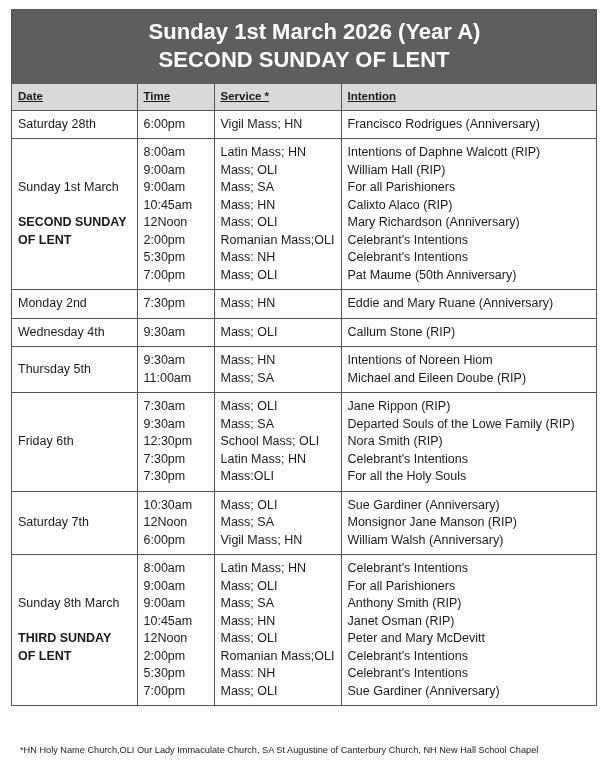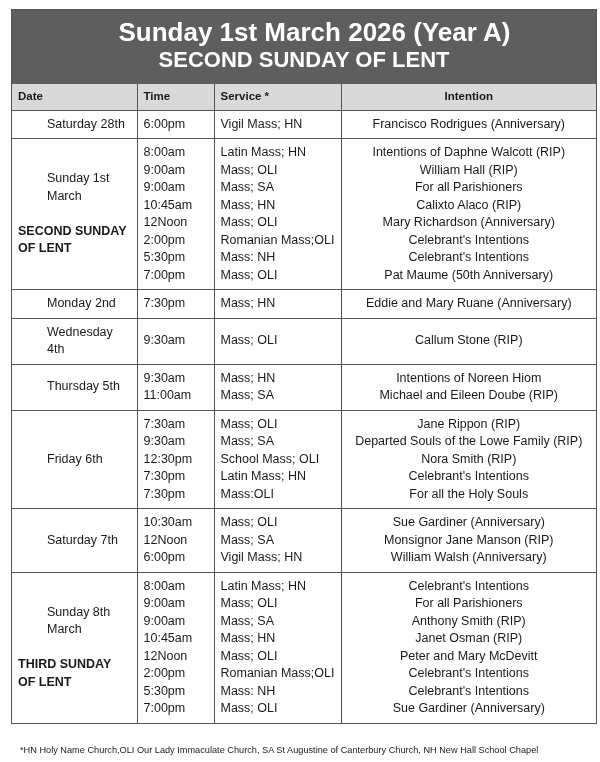--- a/index.html
+++ b/index.html
@@ -1,33 +1,33 @@
 <!DOCTYPE html>
 <html><head>
 <meta charset="utf-8">
 <style>
   html, body { margin: 0; padding: 0; background: #ffffff; }
   body { width: 600px; height: 762px; position: relative; font-family: "Liberation Sans", sans-serif; color: #1a1a1a; overflow: hidden; }
   .sheet { position: absolute; left: 11px; top: 9px; width: 586px; border: 1px solid #555; box-sizing: border-box; }
   .title-band { background: #5e5e5e; color: #ffffff; text-align: center; font-weight: bold; height: 74px; box-sizing: border-box; padding-top: 8px; }
-  .title-band .l1 { font-size: 26px; line-height: 28px; margin-left: 21px; }
+  .title-band .l1 { font-size: 22px; line-height: 28px; margin-left: 21px; }
   .title-band .l2 { font-size: 22px; line-height: 28px; }
   table { border-collapse: collapse; width: 100%; table-layout: fixed; }
   col.c-date { width: 125px; }
   col.c-time { width: 77px; }
   col.c-svc { width: 127px; }
   col.c-int { width: auto; }
   th, td { border: 1px solid #555; text-align: left; vertical-align: middle; padding: 5px 6px 5px 6px; font-size: 12.5px; line-height: 17.5px; }
-  th { background: #d9d9d9; font-weight: bold; font-size: 11.5px; height: 17px; padding-top: 4px; padding-bottom: 4px; }
+  th { background: #d9d9d9; font-weight: bold; font-size: 11.5px; height: 17px; padding-top: 4px; padding-bottom: 4px; text-decoration: underline; }
   tr:first-child th { border-top: none; }
   th:first-child, td:first-child { border-left: none; }
-  th:last-child, td:last-child { border-right: none; text-align: center; }
+  th:last-child, td:last-child { border-right: none; }
   tr:last-child td { border-bottom: none; }
   .line { display: block; white-space: nowrap; }
-  .date-main { display: block; margin-left: 29px; }
+  .date-main { display: block; }
   .date-gap { display: block; height: 17.5px; }
   .date-feast { display: block; font-weight: bold; }
   .footnote { position: absolute; left: 20px; top: 745px; font-size: 9.2px; white-space: nowrap; color: #1a1a1a; }
 </style>
 </head>
 <body>
 
 <div class="sheet">
   <div class="title-band">
     <div class="l1">Sunday 1st March 2026 (Year A)</div>

